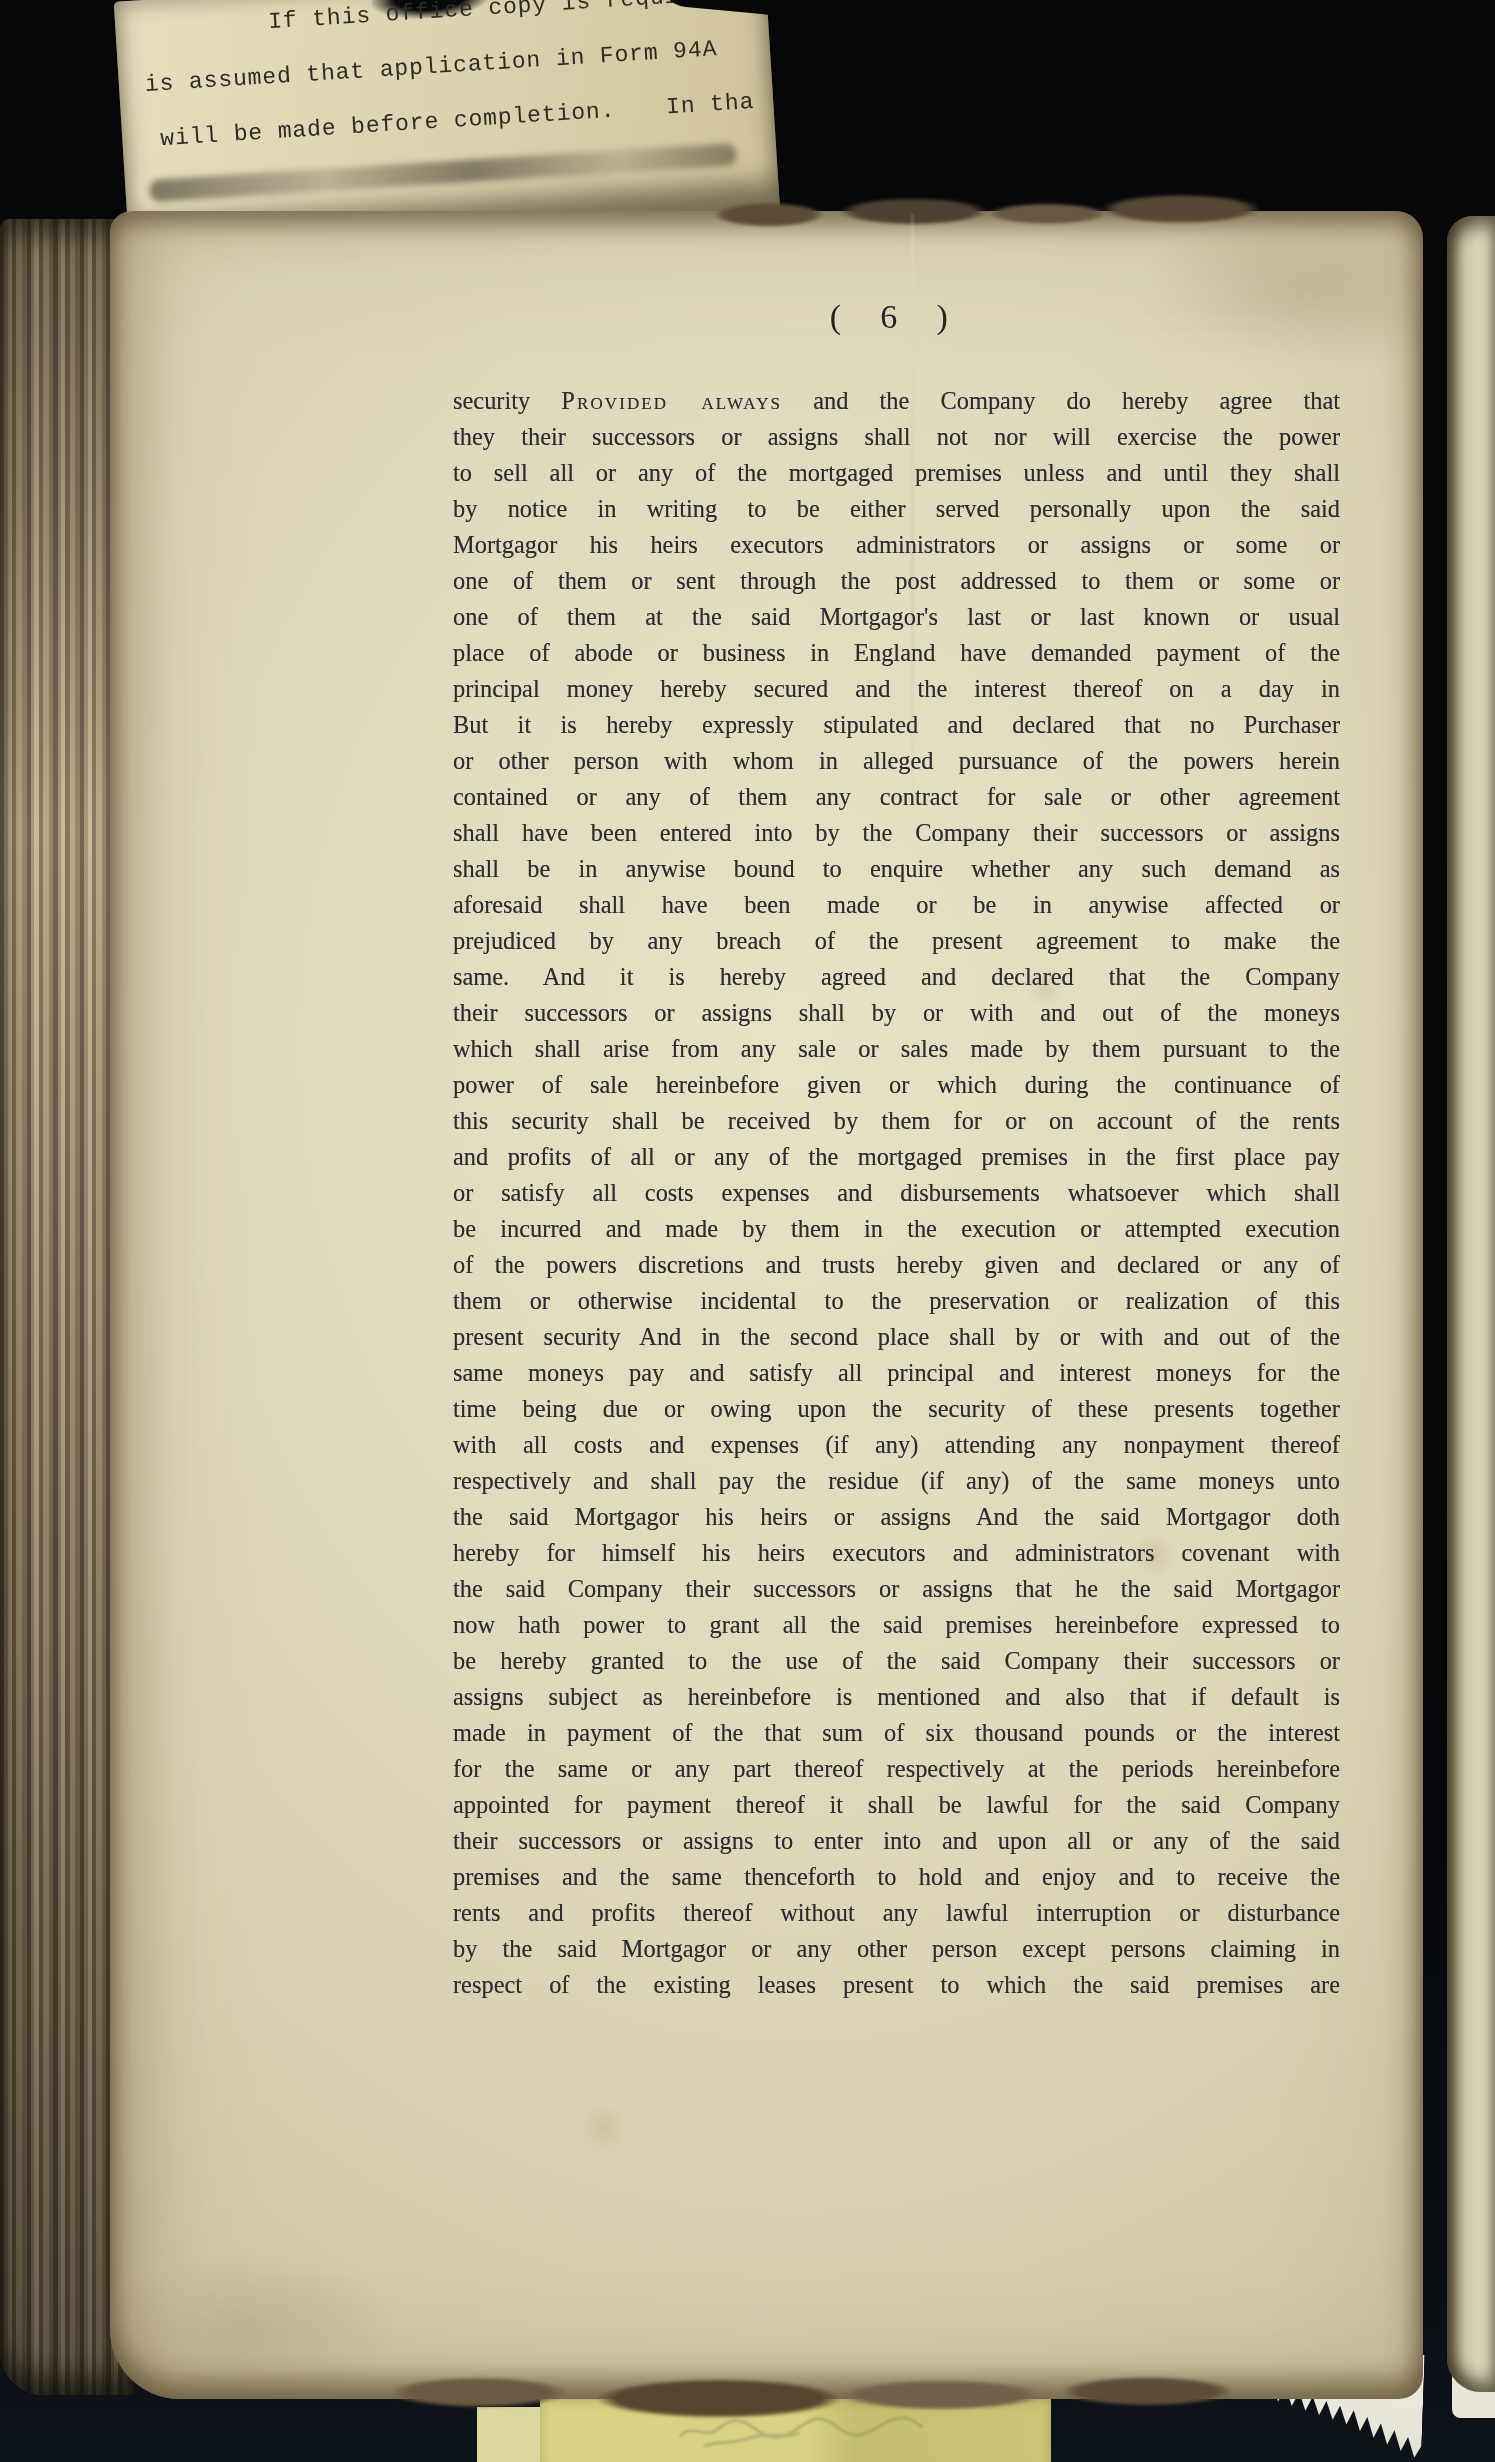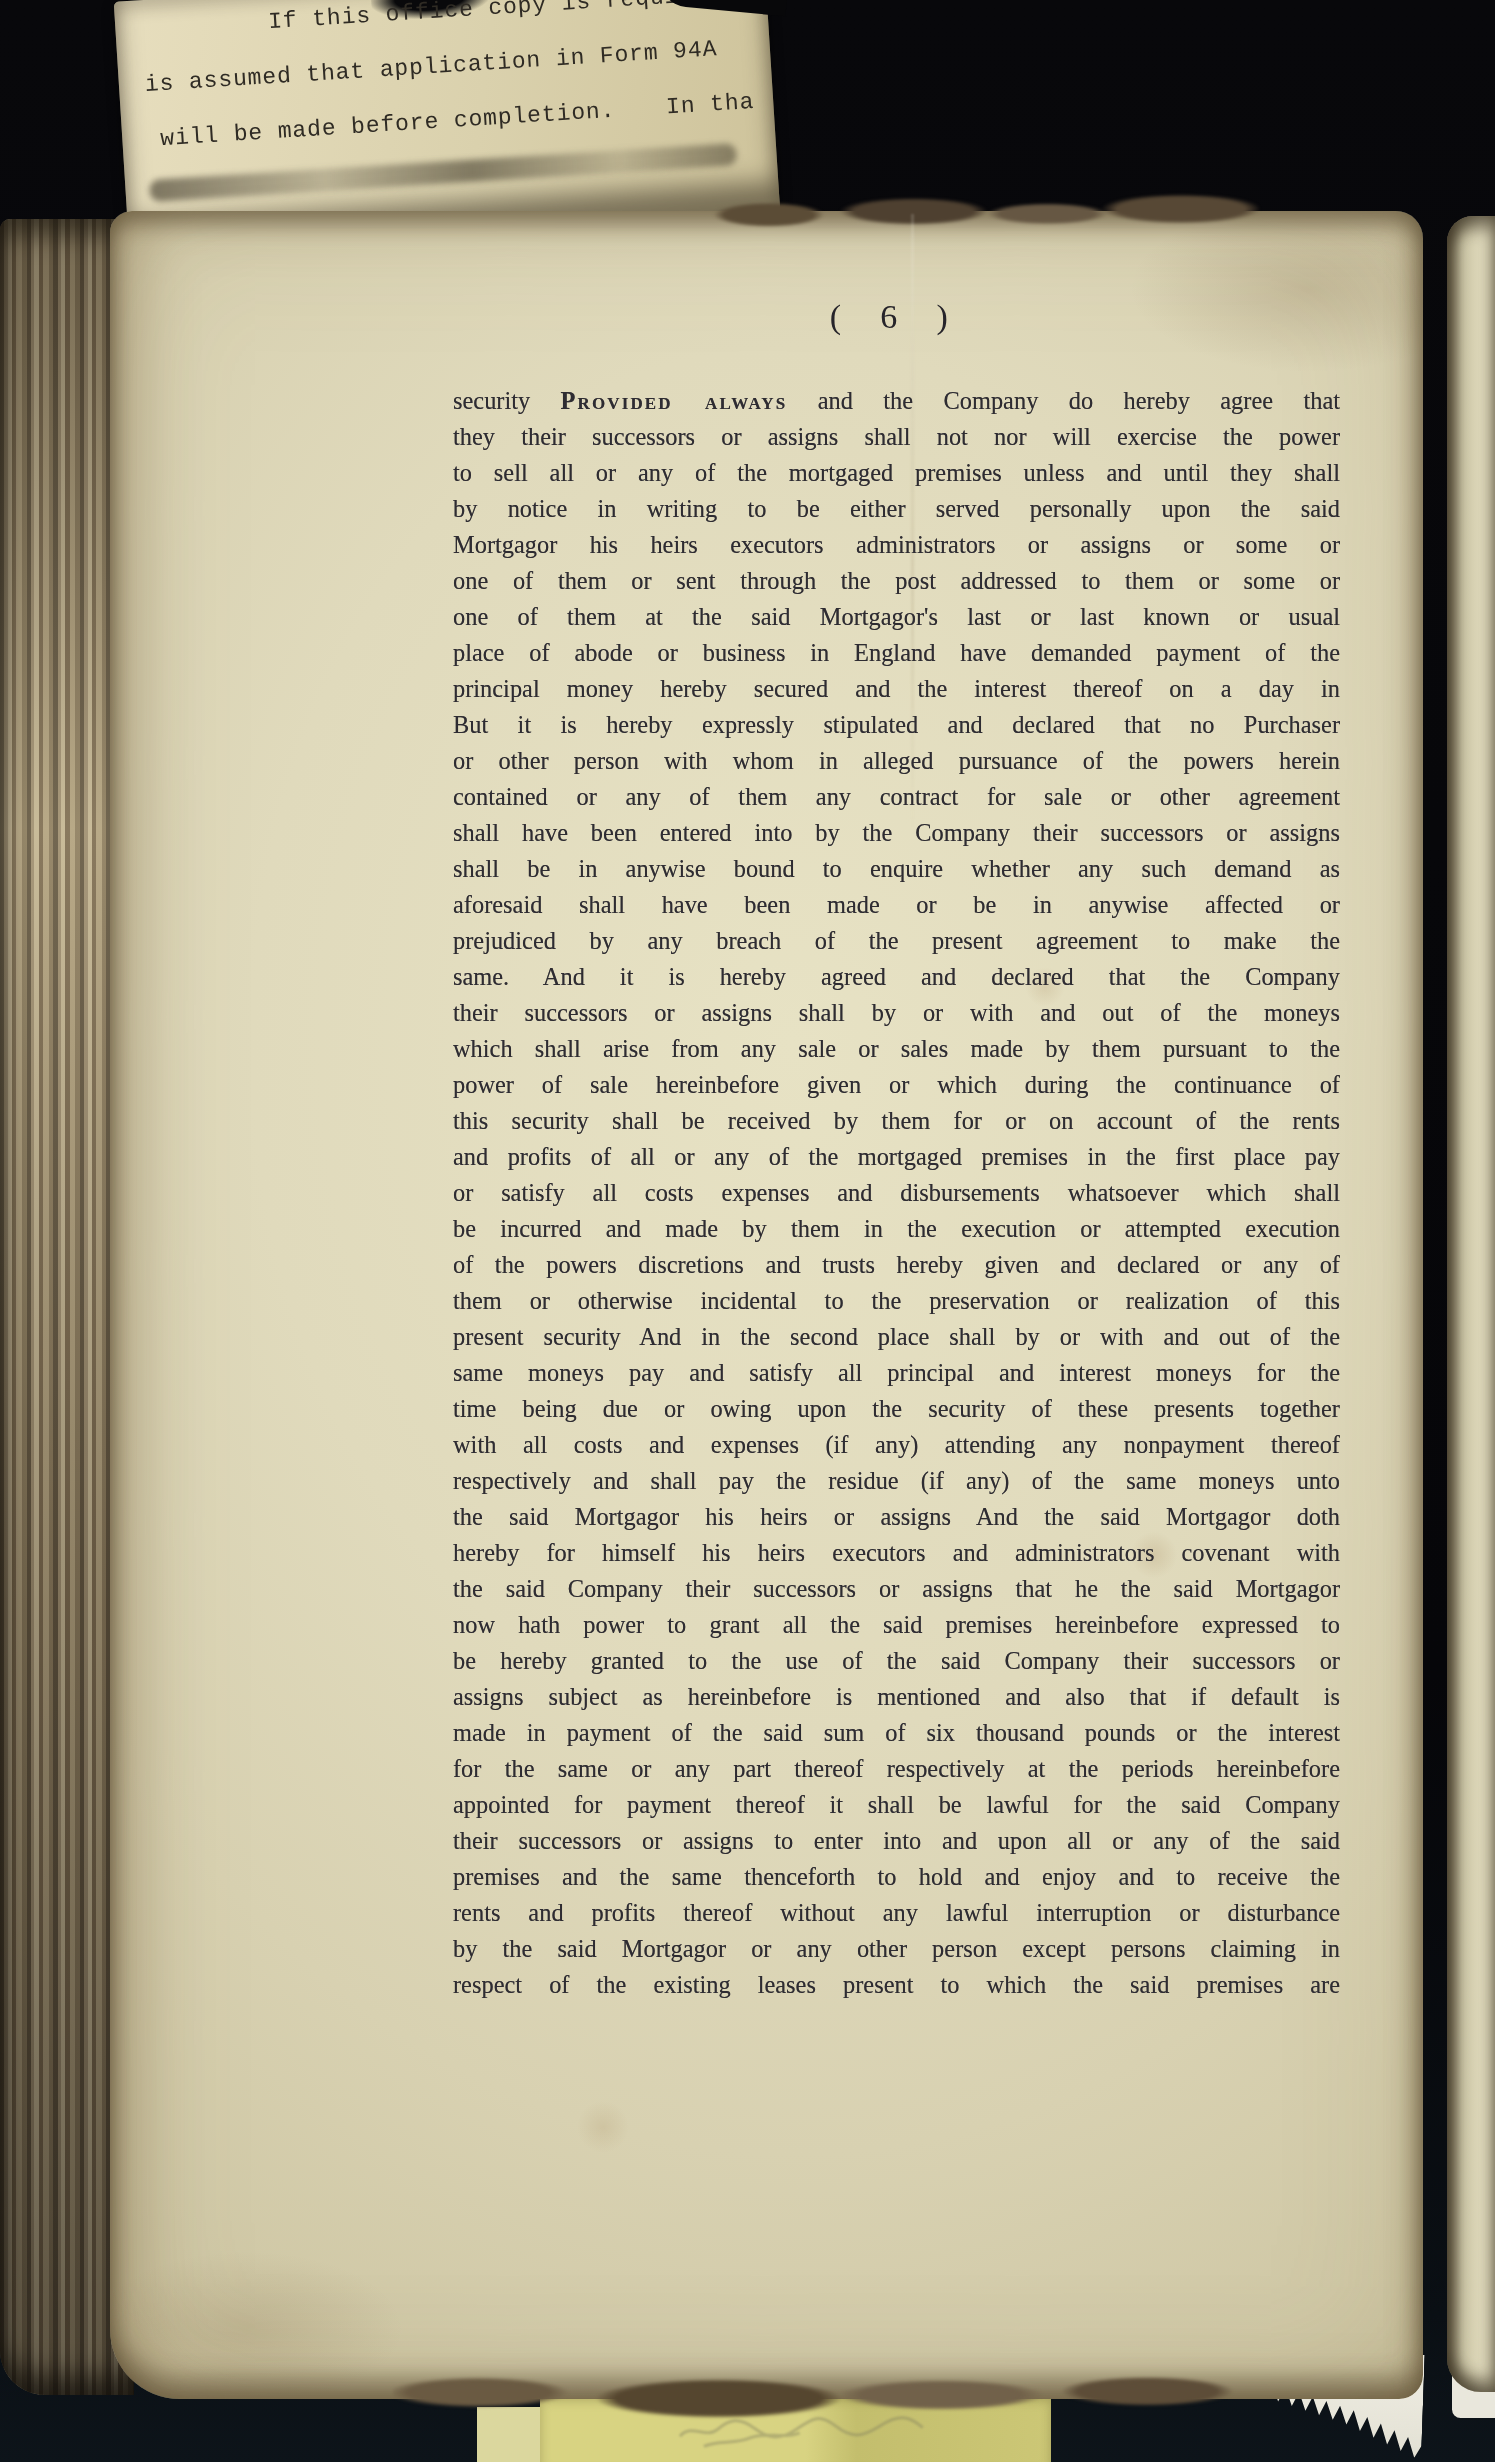--- a/index.html
+++ b/index.html
@@ -89,21 +89,21 @@
       40% 36%,37% 50%,34% 32%,31% 46%,28% 28%,25% 42%,22% 26%,19% 38%,16% 22%,13% 34%,10% 20%,7% 30%,
       4% 16%,0 24%);}
   .hand-svg{position:absolute;left:129px;top:12px;opacity:.45;filter:blur(0.9px);}
 
   
   .pagenum{position:absolute;left:453px;top:298px;width:887px;z-index:5;text-align:center;
     font-size:34px;letter-spacing:15.4px;color:#26242a;}
   .textcol{position:absolute;left:453px;top:383px;width:887px;z-index:5;color:#2e2c32;
     font-size:24.4px;word-spacing:-0.9px;text-shadow:0 0 0.5px rgba(46,44,50,.55);}
   .tline{height:36px;line-height:36px;text-align:justify;text-align-last:justify;}
-  .sc{font-variant:small-caps;letter-spacing:2.1px;font-weight:bold;}
+  .sc{font-variant:small-caps;letter-spacing:2.1px;}
 </style>
 </head>
 <body>
 
 <div id="stage">
 
   <div class="slip">
     <div class="slip-hole"></div>
     <div class="typed typed-l1">If this office copy is required in</div>
     <div class="typed typed-l2">is assumed that application in Form 94A</div>
@@ -166,21 +166,21 @@
         <div class="tline">same moneys pay and satisfy all principal and interest moneys for the</div>
         <div class="tline">time being due or owing upon the security of these presents together</div>
         <div class="tline">with all costs and expenses (if any) attending any nonpayment thereof</div>
         <div class="tline">respectively and shall pay the residue (if any) of the same moneys unto</div>
         <div class="tline">the said Mortgagor his heirs or assigns And the said Mortgagor doth</div>
         <div class="tline">hereby for himself his heirs executors and administrators covenant with</div>
         <div class="tline">the said Company their successors or assigns that he the said Mortgagor</div>
         <div class="tline">now hath power to grant all the said premises hereinbefore expressed to</div>
         <div class="tline">be hereby granted to the use of the said Company their successors or</div>
         <div class="tline">assigns subject as hereinbefore is mentioned and also that if default is</div>
-        <div class="tline">made in payment of the said sum of six thousand pounds or the interest</div>
+        <div class="tline">made in payment of the that sum of six thousand pounds or the interest</div>
         <div class="tline">for the same or any part thereof respectively at the periods hereinbefore</div>
         <div class="tline">appointed for payment thereof it shall be lawful for the said Company</div>
         <div class="tline">their successors or assigns to enter into and upon all or any of the said</div>
         <div class="tline">premises and the same thenceforth to hold and enjoy and to receive the</div>
         <div class="tline">rents and profits thereof without any lawful interruption or disturbance</div>
         <div class="tline">by the said Mortgagor or any other person except persons claiming in</div>
         <div class="tline">respect of the existing leases present to which the said premises are</div>
       </div>
   </div>
 

